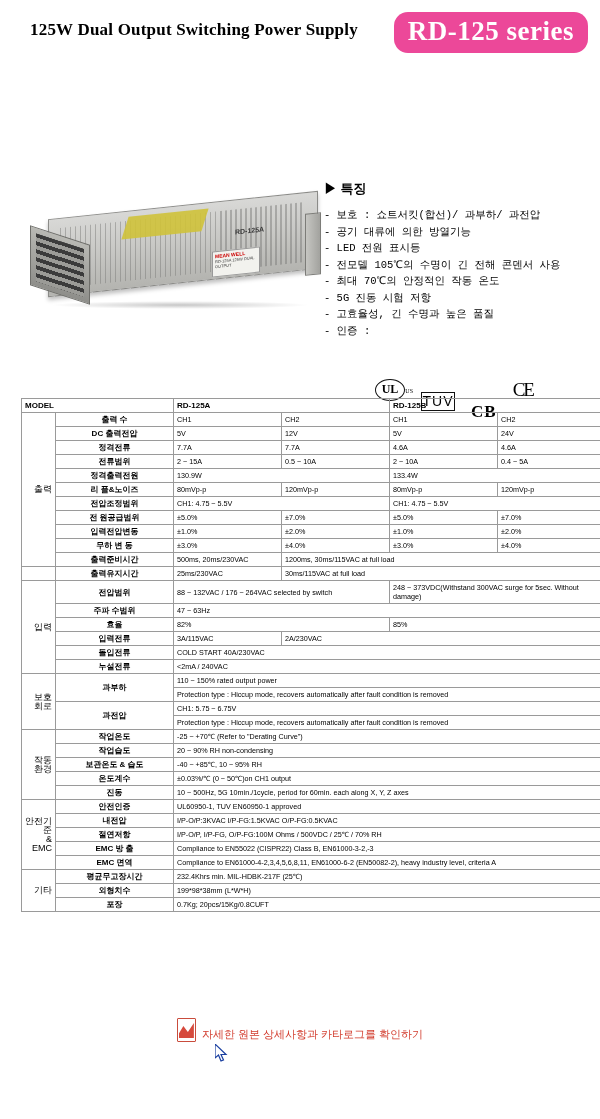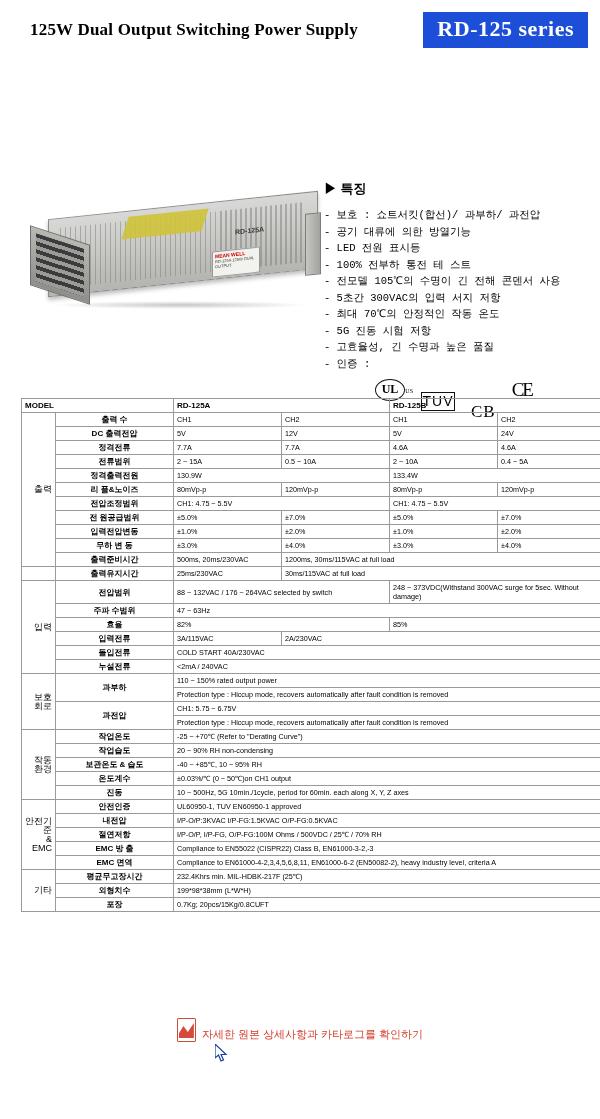--- a/index.html
+++ b/index.html
@@ -26,27 +26,28 @@
     left: 30px; top: 20px;
     font-family: "Liberation Serif", serif;
     font-size: 17px;
     font-weight: bold;
     letter-spacing: 0.2px;
     white-space: nowrap;
   }
   .series-badge {
     position: absolute;
     right: 12px; top: 12px;
-    background: #1d4ed8;
+    background: #ec4899;
     color: #fff;
     font-family: "Liberation Serif", serif;
-    font-size: 22px;
+    font-size: 27px;
     font-weight: bold;
     padding: 4px 14px 6px 14px;
     letter-spacing: 0.5px;
+    border-radius: 14px;
   }
 
   
   .product-area {
     position: relative;
     height: 310px;
   }
 
   
   .psu {
@@ -192,21 +193,21 @@
     font-size: 14px;
     display: flex;
     align-items: center;
     justify-content: center;
     letter-spacing: 1px;
     margin-top: 22px;
   }
   .cert-cb {
     font-family: "Liberation Serif", serif;
     font-size: 17px;
-    font-weight: normal;
+    font-weight: bold;
     letter-spacing: 1px;
     margin-top: 44px;
   }
   .cert-ce {
     font-family: "Liberation Serif", serif;
     font-size: 19px;
     letter-spacing: -2px;
   }
 
   
@@ -310,23 +311,21 @@
     <div class="psu-right"></div>
     <div class="psu-shadow"></div>
   </div>
 
   <div class="features">
     <div class="features-title">▶ 특징</div>
     <ul>
       <li>- 보호 : 쇼트서킷(합선)/ 과부하/ 과전압</li>
       <li>- 공기 대류에 의한 방열기능</li>
       <li>- LED 전원 표시등</li>
-      <li>- 100% 전부하 통전 테 스트</li>
       <li>- 전모델 105℃의 수명이 긴 전해 콘덴서 사용</li>
-      <li>- 5초간 300VAC의 입력 서지 저항</li>
       <li>- 최대 70℃의 안정적인 작동 온도</li>
       <li>- 5G 진동 시험 저항</li>
       <li>- 고효율성, 긴 수명과 높은 품질</li>
       <li>- 인증 :</li>
     </ul>
   </div>
 
   <div class="certs">
     <div class="cert-ul">
       <span>UL</span><sub>US</sub>

